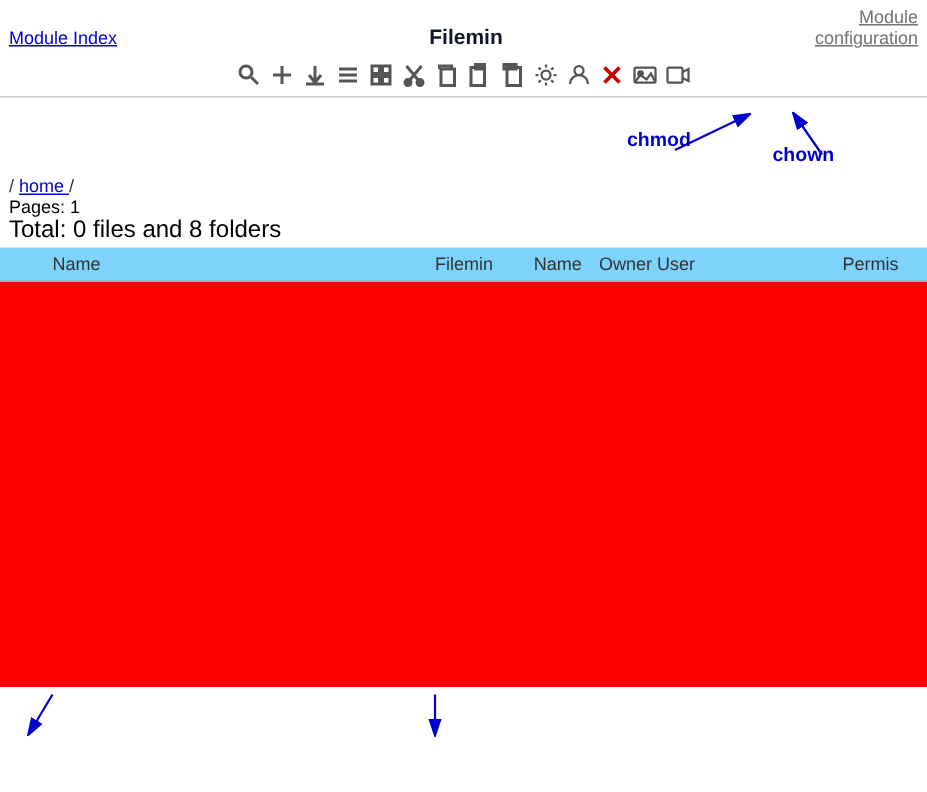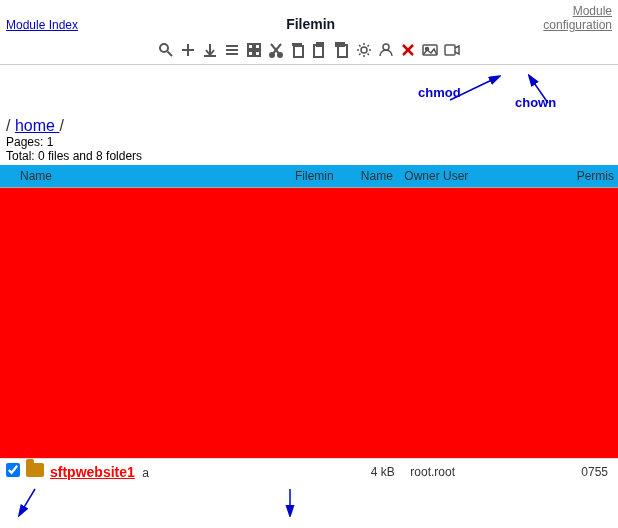--- a/index.html
+++ b/index.html
@@ -11,27 +11,27 @@
     #header-title { font-size: 14px; font-weight: bold; color: #0f172a; text-align: center; flex: 1; padding-top: 0; }
     #header-right a { color: #737373; font-size: 12px; text-decoration: underline; text-align: right; display: block; }
 
     
     #toolbar { display: flex; align-items: center; justify-content: center; padding: 4px 0; gap: 2px; border-bottom: 1px solid #ccc; }
     .toolbar-icon { width: 20px; height: 20px; display: inline-flex; align-items: center; justify-content: center; cursor: pointer; font-size: 14px; color: #555; }
     .toolbar-icon svg { width: 16px; height: 16px; }
 
     
     #breadcrumb-area { padding: 2px 6px; }
-    #breadcrumb { font-size: 16px; color: #333; }
+    #breadcrumb { font-size: 12px; color: #333; }
     #breadcrumb a { color: #00c; text-decoration: underline; }
     #pages-info { font-size: 12px; }
-    #total-info { font-size: 12px; }
-
-    
-    #table-header { background: #0ea5e9; display: flex; align-items: flex-end; padding: 4px 0; border-bottom: 1px solid #aaa; }
+    #total-info { font-size: 16px; }
+
+    
+    #table-header { background: #7dd3fc; display: flex; align-items: flex-end; padding: 4px 15px; border-bottom: 1px solid #aaa; }
     .th-check { width: 20px; }
     .th-name { flex: 2; color: #333; }
     .th-actions { width: 70px; color: #333; text-align: center; }
     .th-size { width: 55px; color: #333; text-align: center; }
     .th-owner { width: 80px; color: #333; }
     .th-perms { flex: 1; color: #333; text-align: right; padding-right: 4px; }
 
     
     #red-area { background: #ff0000; height: 270px; width: 100%; }
 
@@ -225,36 +225,20 @@
     <div class="th-check"></div>
     <div class="th-name">Name</div>
     <div class="th-actions">Filemin</div>
     <div class="th-size">Name</div>
     <div class="th-owner">Owner User</div>
     <div class="th-perms">Permis</div>
   </div>
 
   <div id="red-area"></div>
 
-  <div id="file-row">
-    <div class="td-check">
-      <input type="checkbox" checked="" style="">
-    </div>
-    <div class="td-icon">
-      <span class="folder-icon"></span>
-    </div>
-    <div class="td-name">
-      <a href="#">sftpwebsite1</a>
-      <span class="td-name-after">a</span>
-    </div>
-    <div class="td-actions"></div>
-    <div class="td-size">4 kB</div>
-    <div class="td-owner">root.root</div>
-    <div class="td-perms">0755</div>
-  </div>
 
   <div id="bottom-arrows">
     <svg style="width:618px;height:40px;">
 
       <line x1="35" y1="5" x2="20" y2="30" stroke="#0000cc" stroke-width="1.5" marker-end="url(#arrow3)"></line>
 
       <line x1="290" y1="5" x2="290" y2="30" stroke="#0000cc" stroke-width="1.5" marker-end="url(#arrow4)"></line>
       <defs>
         <marker id="arrow3" markerWidth="8" markerHeight="8" refX="6" refY="3" orient="auto">
           <path d="M0,0 L0,6 L9,3 z" fill="#0000cc"></path>

